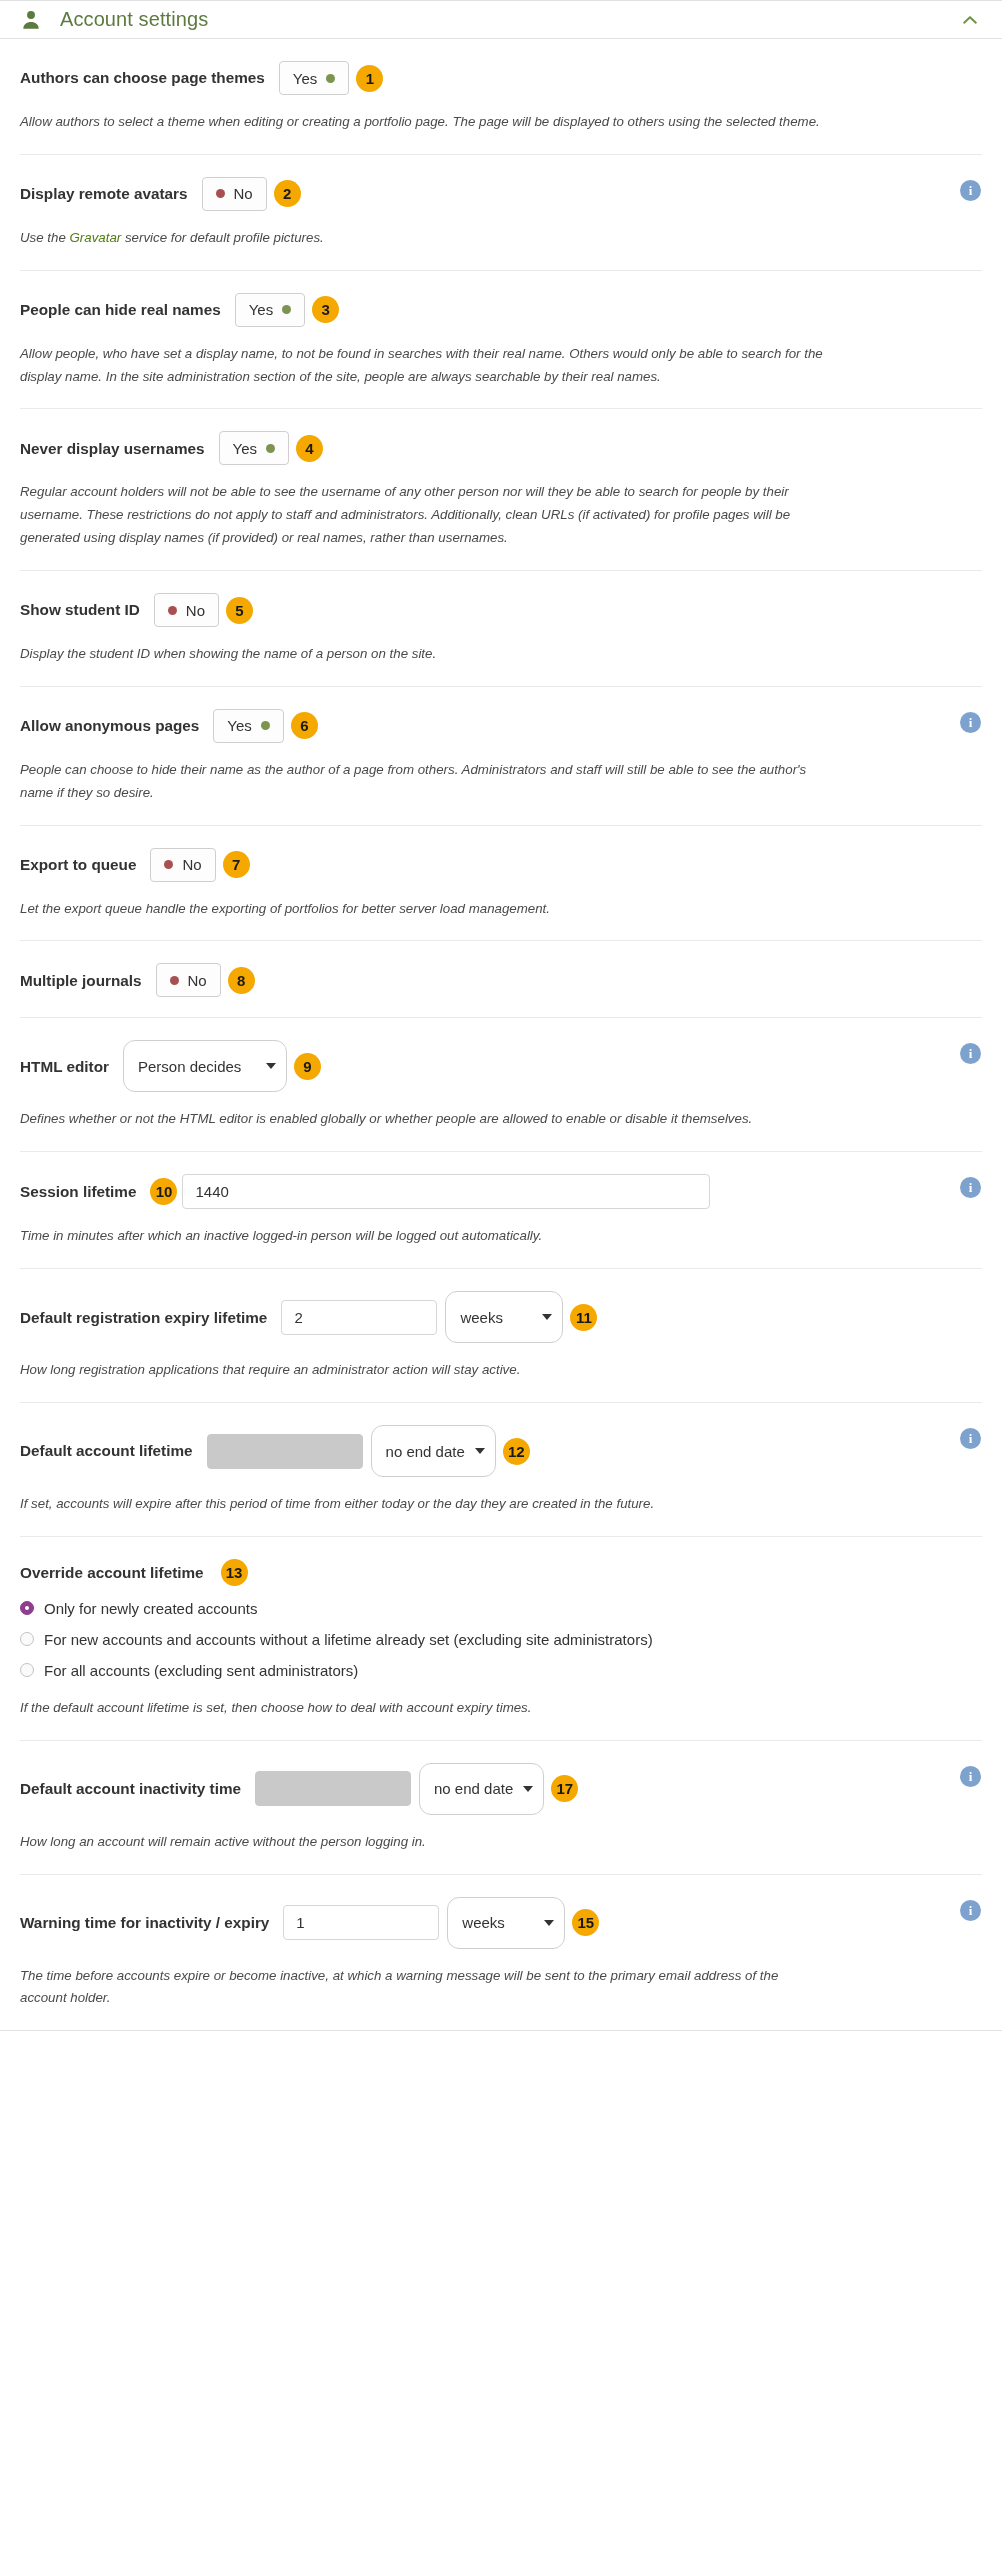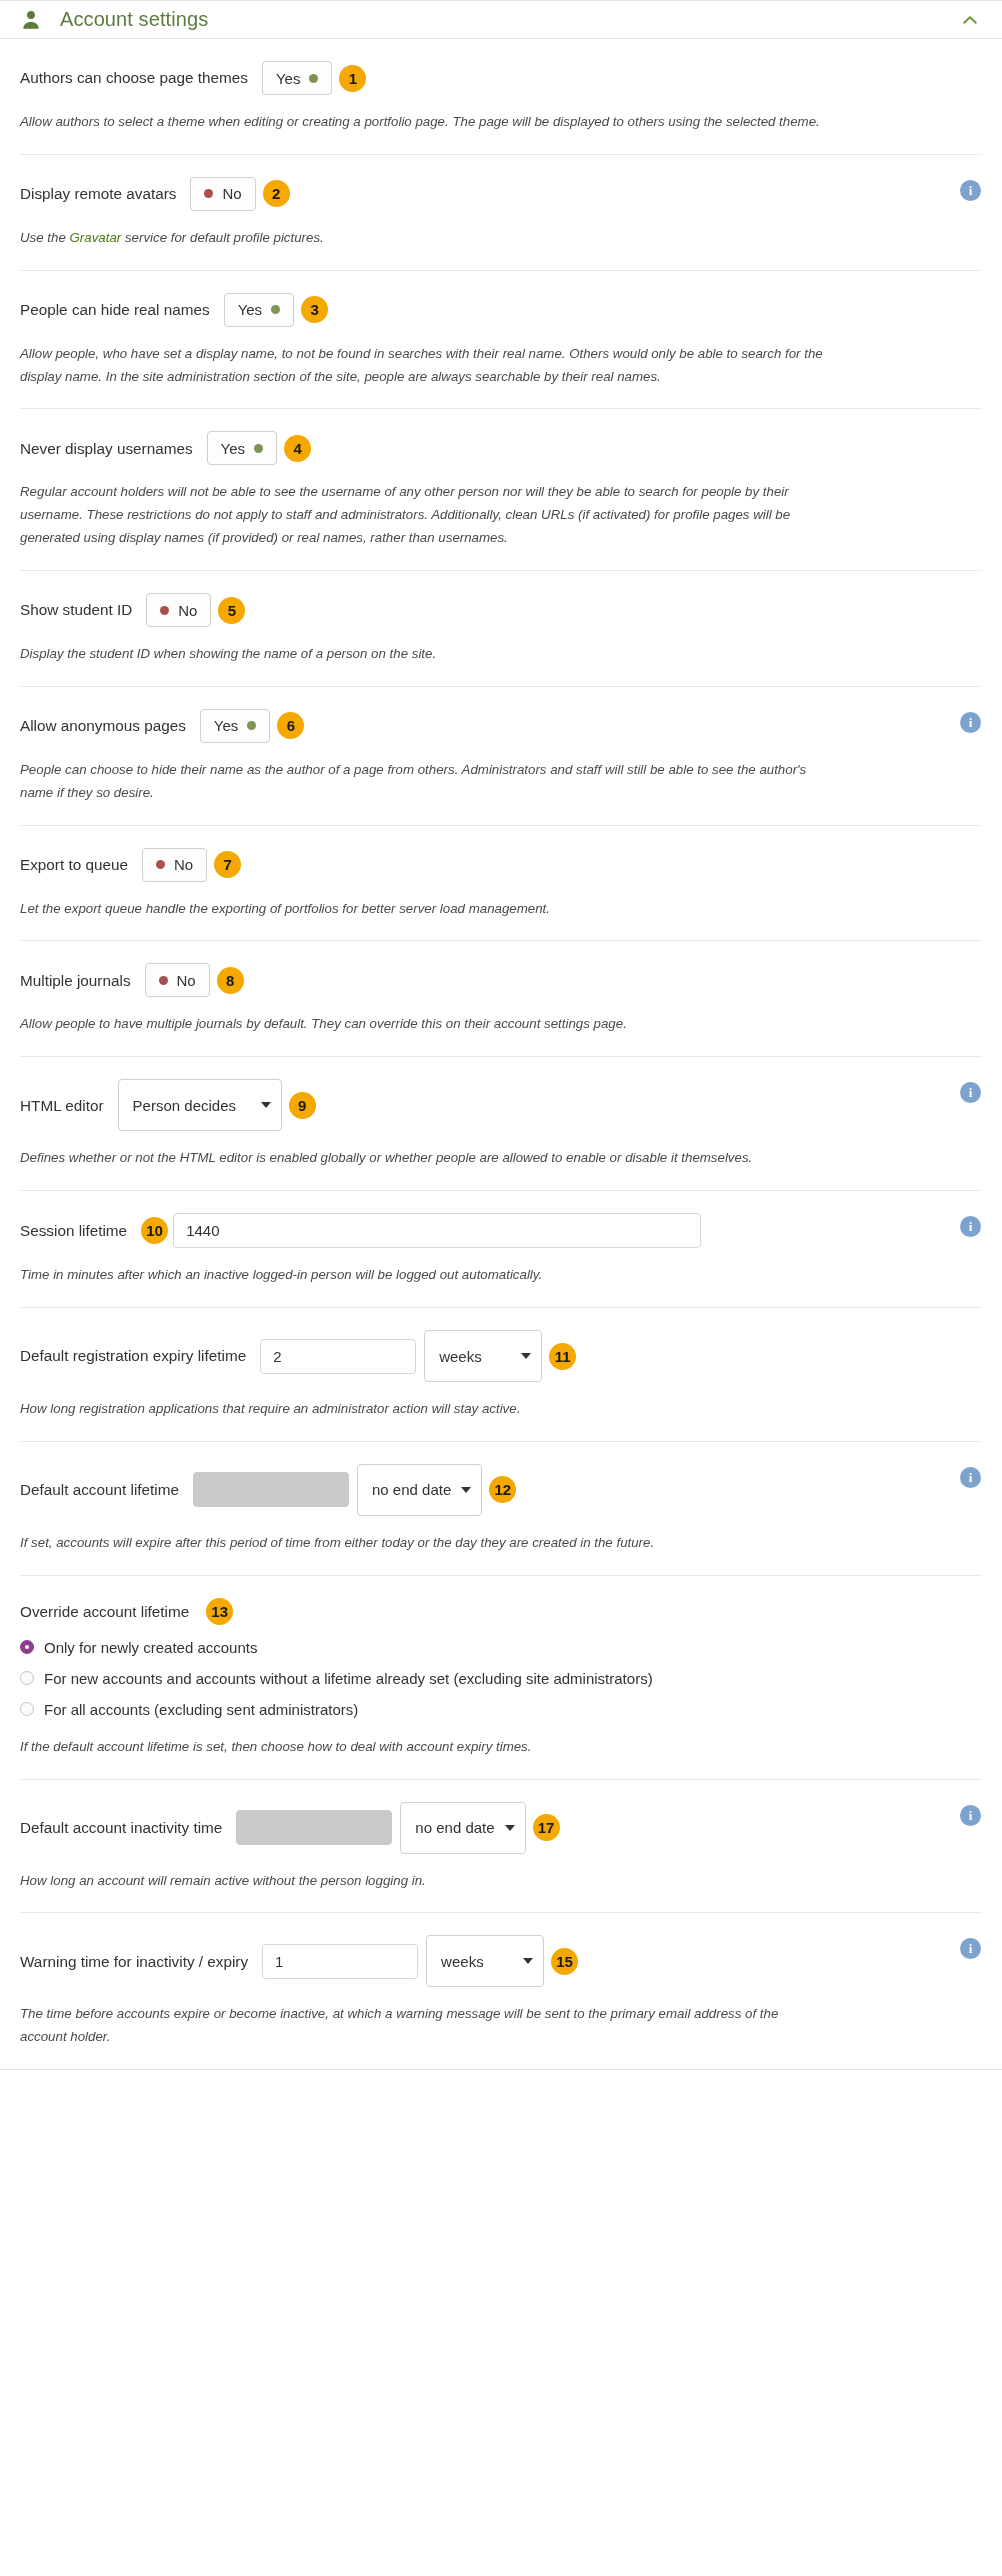--- a/index.html
+++ b/index.html
@@ -64,21 +64,21 @@
   .setting:last-child { border-bottom: none; }
 
   .setting-main {
     display: flex;
     align-items: center;
     min-height: 34px;
   }
   .setting-label {
     font-size: 15.3px;
     color: #333333;
-    font-weight: 400;
+    font-weight: 700;
     line-height: 1.25;
     white-space: nowrap;
   }
   .setting-controls {
     display: flex;
     align-items: center;
     margin-left: 14px;
   }
   .setting-desc {
     font-size: 13.3px;
@@ -137,21 +137,21 @@
   }
   .toggle.yes .dot { background: #7d9350; }
   .toggle.no .dot  { background: #a85050; }
 
   
   .fakeselect {
     display: inline-flex;
     align-items: center;
     justify-content: space-between;
     border: 1px solid #cfcfcf;
-    border-radius: 4px;
+    border-radius: 12px;
     background: #ffffff;
     height: 52px;
     padding: 0 10px 0 14px;
     font-size: 15px;
     color: #333333;
     cursor: pointer;
     gap: 10px;
   }
   .fakeselect .caret {
     width: 0; height: 0;
@@ -368,21 +368,20 @@
       <div class="setting-main">
         <span class="setting-label">Multiple journals</span>
         <span class="setting-controls">
           <span class="toggle no">
             <span class="dot"></span>
             <span>No</span>
           </span>
           <span class="badge">8</span>
         </span>
       </div>
-      <div class="setting-desc">Allow people to have multiple journals by default. They can override this on their account settings page.</div>
     </div>
 
     <div class="setting">
       <div class="setting-main">
         <span class="setting-label">HTML editor</span>
         <span class="setting-controls">
           <span class="fakeselect wide">
             <span>Person decides</span>
             <span class="caret"></span>
           </span>

